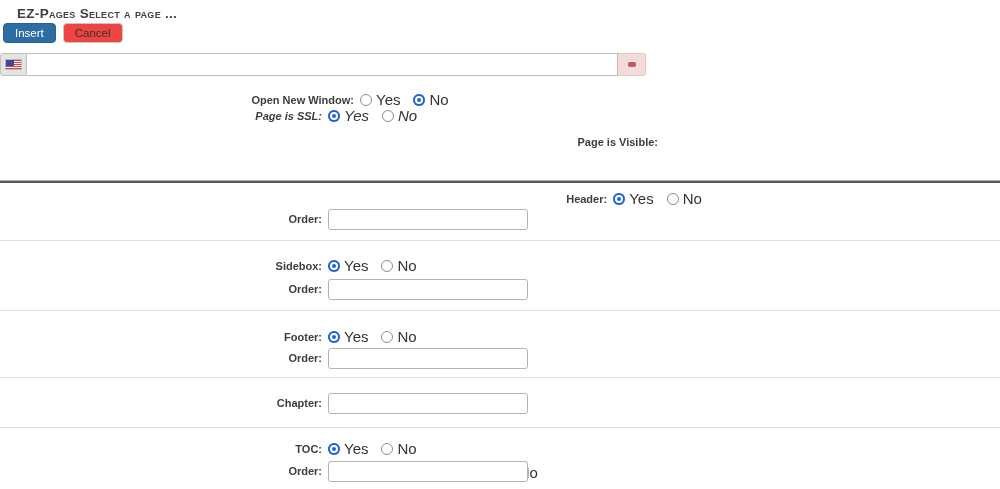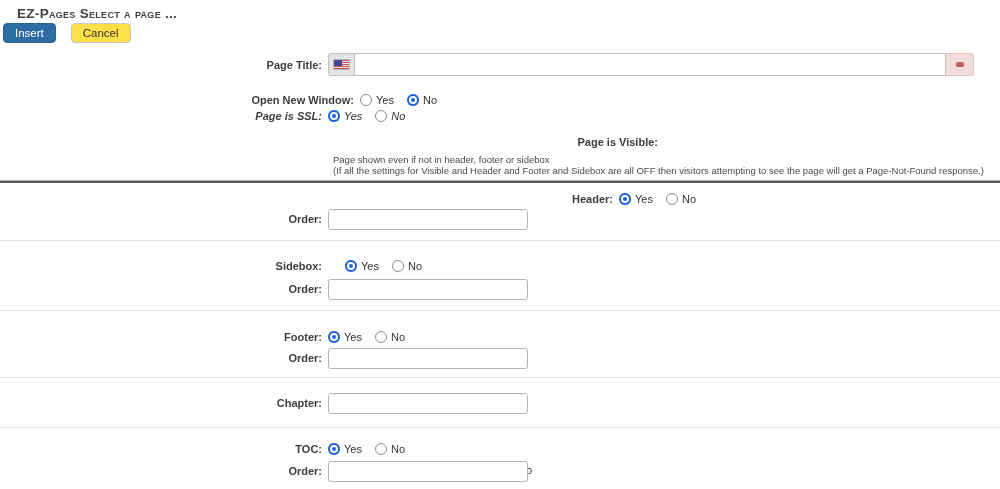--- a/index.html
+++ b/index.html
@@ -3,25 +3,25 @@
 <meta charset="utf-8">
 <style>
   * { margin:0; padding:0; box-sizing:border-box; }
   html,body { width:1000px; height:489px; background:#fff;
     font-family:"Liberation Sans", sans-serif; color:#333; overflow:hidden; }
   .stage { position:relative; width:1000px; height:489px;border-radius:28px; }
 
   .page-title { position:absolute; left:17px; top:6px; font-size:13.5px; font-weight:bold;
     color:#404040; font-variant:small-caps; letter-spacing:.3px; }
 
-  .btn-row { position:absolute; left:3px; top:23px; display:flex; gap:15px; }
+  .btn-row { position:absolute; left:3px; top:23px; display:flex; gap:7px; }
   .btn { font-size:11.5px; padding:3px 11px; border-radius:4px; cursor:pointer;
     font-family:"Liberation Sans", sans-serif; }
   .btn-primary { background:#2d6da3; border:1px solid #286192; color:#fff; }
-  .btn-default { background:#fde047; border:1px solid #c6c6c6; color:#333; }
+  .btn-default { background:#ef4444; border:1px solid #c6c6c6; color:#333; }
 
   .row { position:absolute; left:0; width:1000px; display:flex; align-items:center; }
   .lbl { width:328px; text-align:right; font-size:11px; font-weight:bold; color:#3d3d3d;
     padding-right:6px; flex:0 0 328px; }
 
   
   .pt-row { top:53px; height:23px; }
   .input-group { display:flex; height:23px; width:646px; }
   .ig-flag { width:27px; background:#e4e4e4; border:1px solid #c2c2c2;
     border-radius:3px 0 0 3px; display:flex; align-items:center; justify-content:center; }
@@ -34,40 +34,40 @@
   .ig-req { width:28px; background:#f2dbdb; border:1px solid #e6c6c6; border-left:none;
     border-radius:0 3px 3px 0; display:flex; align-items:center; justify-content:center; }
   .req-glyph { width:8px; height:5px; border-radius:2px; background:#c25b5b; }
 
   
   .radio-group { display:flex; align-items:center; }
   .radio { width:12px; height:12px; border-radius:50%; background:#fff;
     border:1px solid #8d8d8d; margin-right:4px; cursor:pointer; flex:0 0 12px; }
   .radio.checked { border:none; background:#1c62d6;
     box-shadow: inset 0 0 0 2px #1c62d6, inset 0 0 0 4px #fff; }
-  .rlabel { font-size:11px; color:#333; margin-right:13px; }
+  .rlabel { font-size:15px; color:#333; margin-right:13px; }
 
   .help { position:absolute; left:333px; top:154px; font-size:9.5px; line-height:11px;
     color:#4a4a4a; }
 
   .divider-dark { position:absolute; left:0; top:179px; width:1000px; height:4px;
     background:linear-gradient(#fff 1px, #b0b0b0 1px 2px, #575757 2px); }
   .divider { position:absolute; left:0; width:1000px; height:1px; background:#e0e0e0; }
 
   .text-input { width:200px; height:21px; border:1px solid #b3b3b3; border-radius:3px;
     background:#fff; font-size:12px; padding:0 6px; outline:none; }
 
   
   .r-onw { top:92px; height:15px;padding-left:32px; }
   .r-ssl { top:108px; height:15px;font-style:italic; }
   .r-vis { top:136px; height:15px;flex-direction:column; }
   .r-header { top:191px; height:15px;justify-content:center; }
   .r-header-order { top:208px; height:22px; }
   .d2 { top:240px; }
-  .r-sidebox { top:258px; height:15px;gap:17px; }
+  .r-sidebox { top:258px; height:15px; }
   .r-sidebox-order { top:278px; height:22px; }
   .d3 { top:310px; }
   .r-footer { top:329px; height:15px; }
   .r-footer-order { top:347px; height:22px; }
   .d4 { top:377px; }
   .r-chapter { top:392px; height:22px; }
   .d5 { top:427px; }
   .r-toc { top:441px; height:15px; }
   .r-toc-order { top:460px; height:22px; }
 </style>
@@ -77,21 +77,20 @@
 <div class="stage">
 
   <div class="page-title">EZ-Pages Select a page ...</div>
 
   <div class="btn-row">
     <button class="btn btn-primary">Insert</button>
     <button class="btn btn-default">Cancel</button>
   </div>
 
   <div class="row pt-row">
-    <div class="lbl">Page Title:</div>
     <div class="input-group">
       <div class="ig-flag">
         <div class="usflag"></div>
       </div>
       <input class="ig-input" type="text" value="" style="">
       <div class="ig-req">
         <div class="req-glyph"></div>
       </div>
     </div>
   </div>
@@ -119,24 +118,20 @@
   <div class="row r-vis">
     <div class="lbl">Page is Visible:</div>
     <div class="radio-group">
       <span class="radio"></span>
       <span class="rlabel">Yes</span>
       <span class="radio checked"></span>
       <span class="rlabel">No</span>
     </div>
   </div>
 
-  <div class="help">
-    <div>Page shown even if not in header, footer or sidebox</div>
-    <div>(If all the settings for Visible and Header and Footer and Sidebox are all OFF then visitors attempting to see the page will get a Page-Not-Found response.)</div>
-  </div>
 
   <div class="divider-dark"></div>
 
   <div class="row r-header">
     <div class="lbl">Header:</div>
     <div class="radio-group">
       <span class="radio checked"></span>
       <span class="rlabel">Yes</span>
       <span class="radio"></span>
       <span class="rlabel">No</span>

